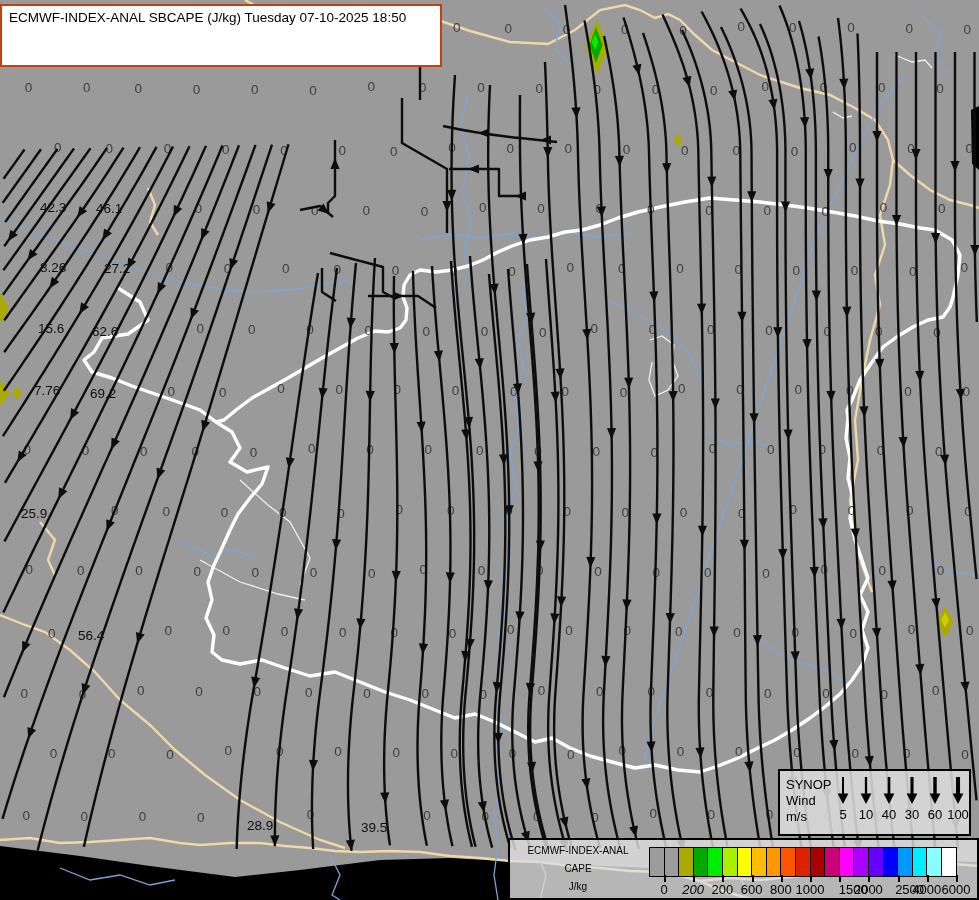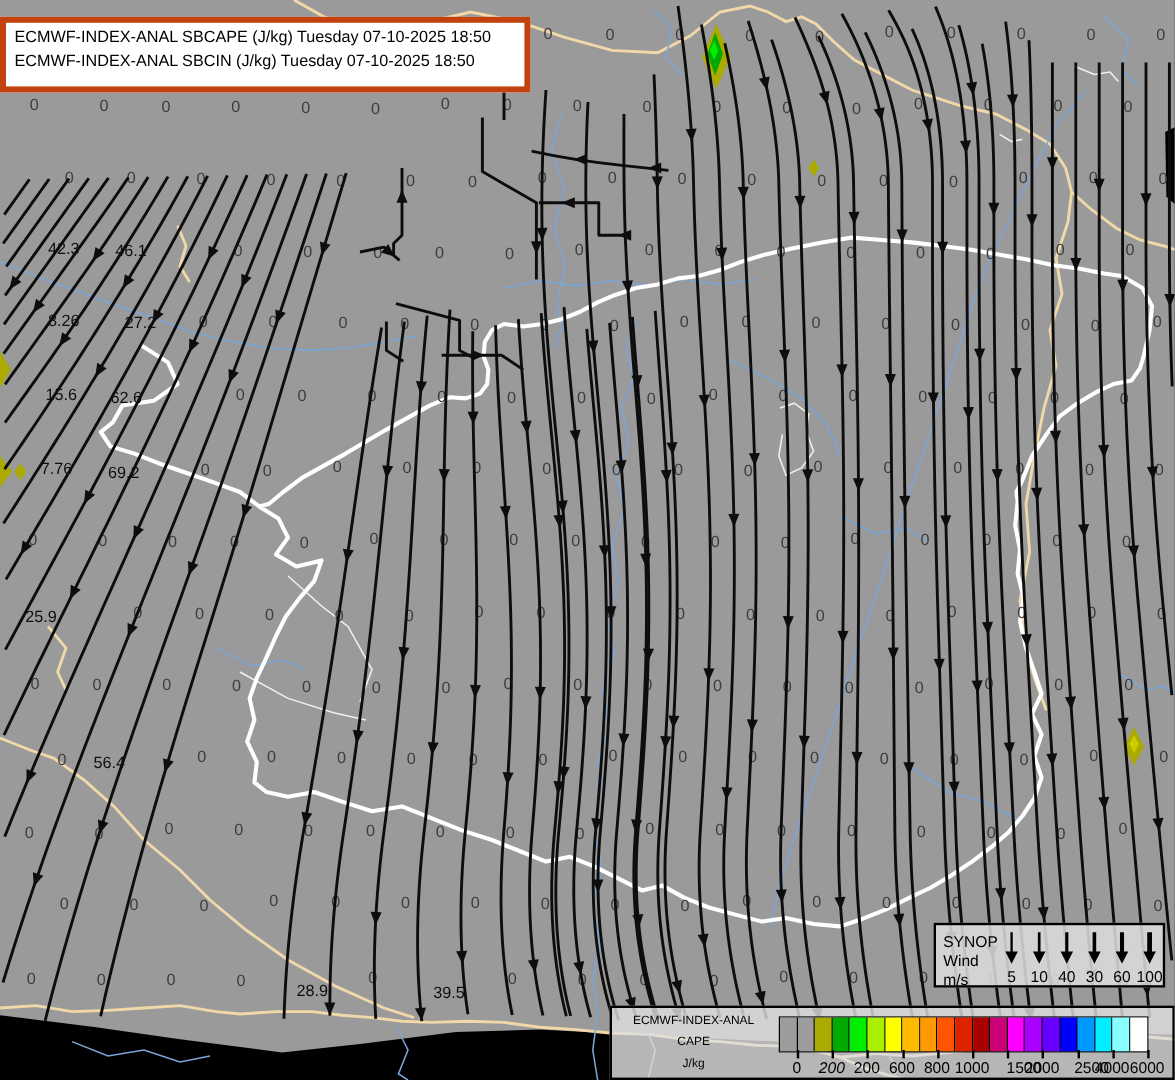--- a/index.html
+++ b/index.html
@@ -1,24 +1,24 @@
 <!DOCTYPE html>
 <html><head>
 <meta charset="utf-8">
 <style>
   html,body{margin:0;padding:0;background:#000;}
   #stage{position:relative;width:979px;height:900px;overflow:hidden;background:#9a9a9a;
          font-family:"Liberation Sans",sans-serif;}
   #mapsvg{position:absolute;left:0;top:0;}
   
-  #titlebox{position:absolute;left:0;top:14px;width:442px;height:63px;background:#ffffff;
-            border:5px solid #c2410c;box-sizing:border-box;padding:2px 0 0 7px;z-index:20;}
+  #titlebox{position:absolute;left:0;top:4px;width:442px;height:63px;background:#ffffff;
+            border:2px solid #c2410c;box-sizing:border-box;padding:2px 0 0 7px;z-index:20;}
   #titlebox .tl{font-size:13.5px;line-height:19.5px;color:#000;white-space:nowrap;}
   
-  #windbox{position:absolute;left:778px;top:769px;width:193px;height:54px;
+  #windbox{position:absolute;left:778px;top:769px;width:193px;height:67px;
            background:rgba(219,219,219,0.88);border:2px solid #000;box-sizing:border-box;
            z-index:20;display:flex;}
   #windbox .wlab{width:52px;padding-left:6px;padding-top:6px;font-size:13px;line-height:16px;color:#000;}
   #windbox .warr{flex:1;display:flex;padding-top:4px;}
   .wcol{display:flex;flex-direction:column;align-items:center;width:23px;}
   .wcol svg{display:block;}
   .wcol .wnum{font-size:13px;color:#000;margin-top:2px;}
   
   #capebox{position:absolute;left:508px;top:838px;width:471px;height:62px;
            background:rgba(222,222,222,0.82);border:2px solid #000;box-sizing:border-box;z-index:20;}
@@ -551,21 +551,20 @@
         <path d="M0,0 L-11,-4.6 L-11,4.6 Z" transform="translate(335,158) rotate(-90)"></path>
         <path d="M0,0 L-11,-4.6 L-11,4.6 Z" transform="translate(329,214) rotate(40)"></path>
         <path d="M0,0 L-11,-4.6 L-11,4.6 Z" transform="translate(478,133) rotate(180)"></path>
         <path d="M0,0 L-11,-4.6 L-11,4.6 Z" transform="translate(540,140) rotate(180)"></path>
         <path d="M0,0 L-11,-4.6 L-11,4.6 Z" transform="translate(404,296) rotate(0)"></path>
       </g>
     </svg>
 
   <div id="titlebox">
     <div class="tl">ECMWF-INDEX-ANAL SBCAPE (J/kg) Tuesday 07-10-2025 18:50</div>
-    <div class="tl">ECMWF-INDEX-ANAL SBCIN (J/kg) Tuesday 07-10-2025 18:50</div>
   </div>
 
   <div id="windbox">
     <div class="wlab">
       <div>SYNOP</div>
       <div>Wind</div>
       <div>m/s</div>
     </div>
     <div class="warr" id="windarrows">
         <div class="wcol">

